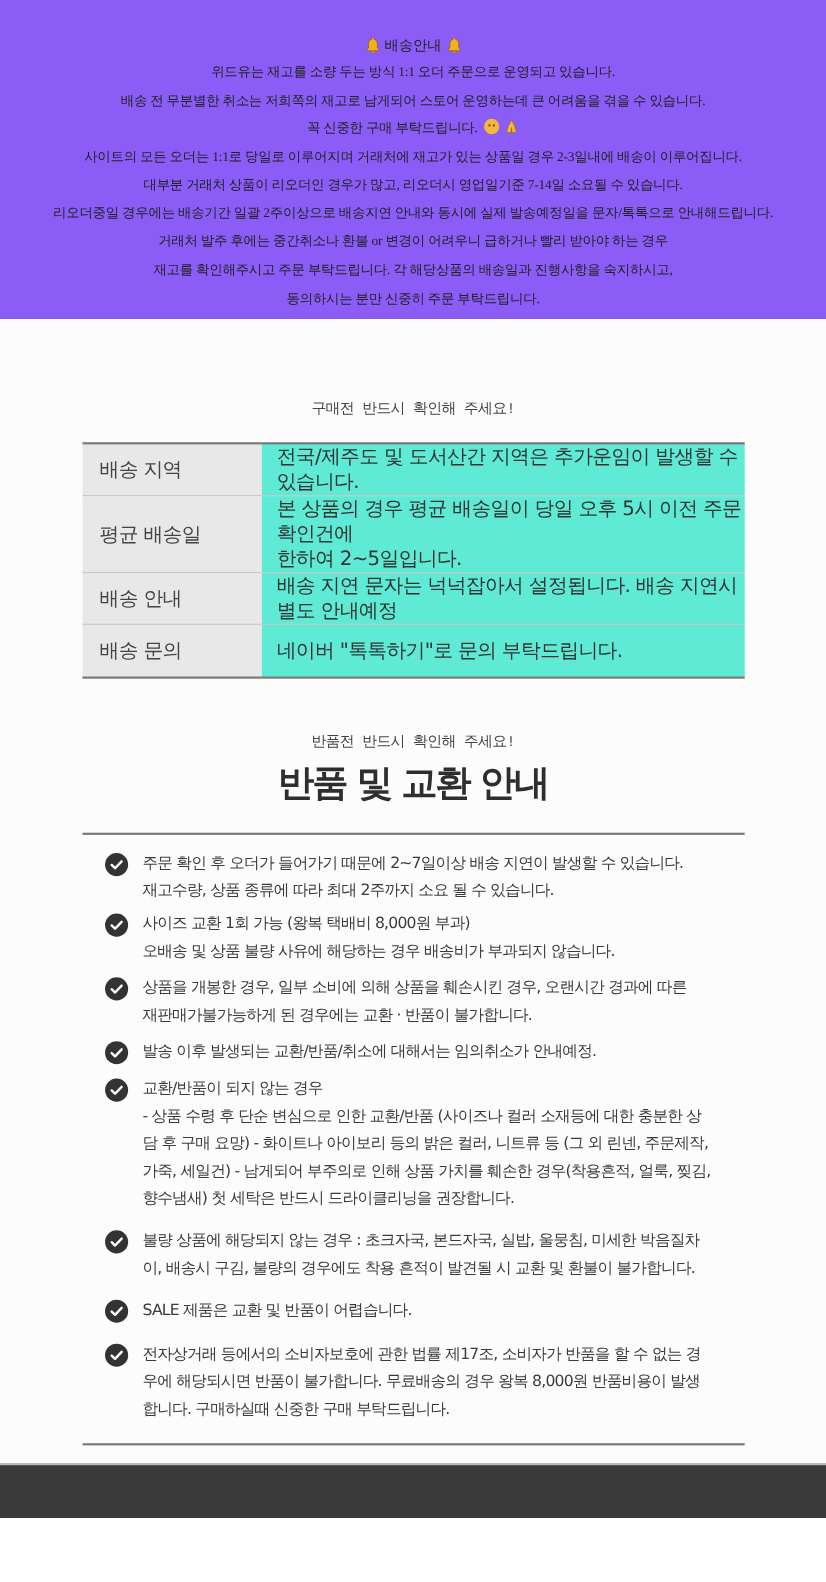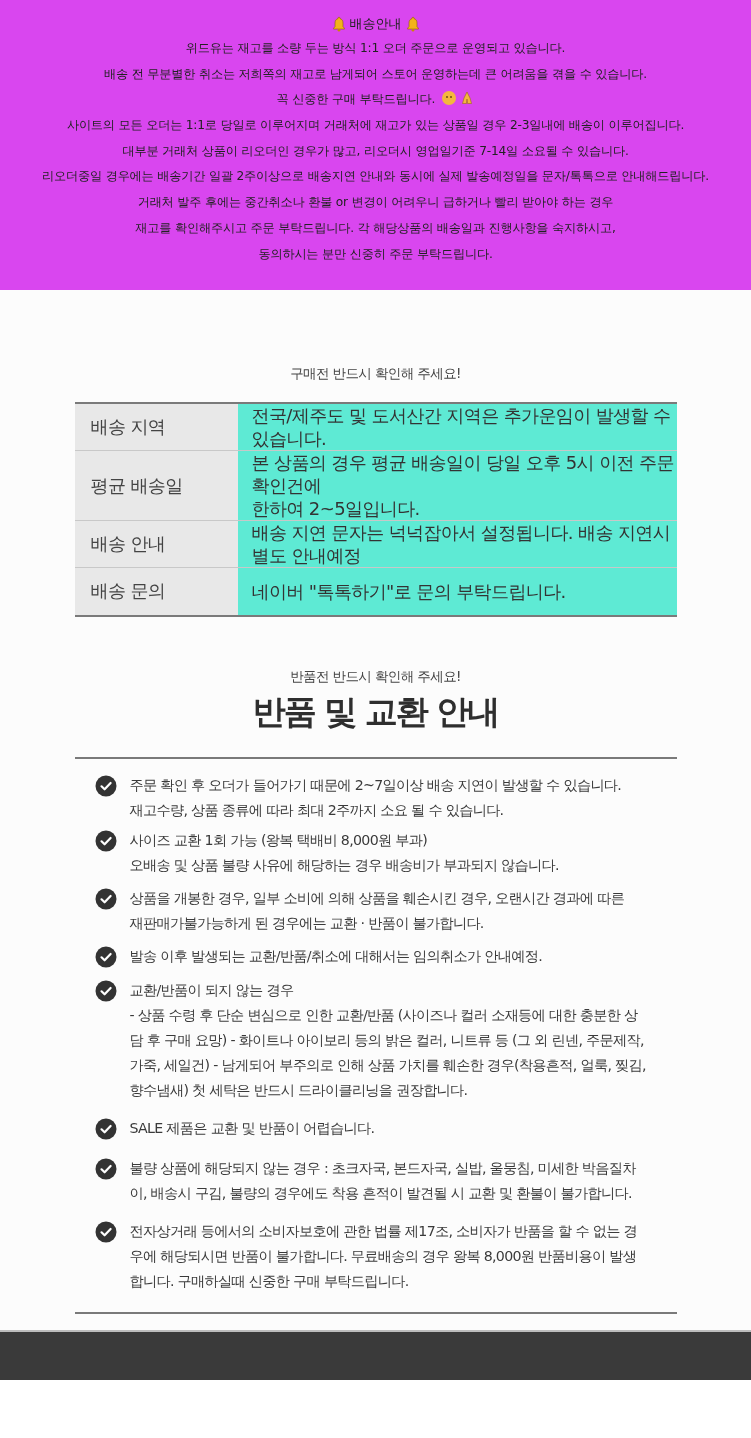--- a/index.html
+++ b/index.html
@@ -1,21 +1,21 @@
 <!DOCTYPE html>
 <html><head>
 <meta charset="utf-8">
 <style>
   * { box-sizing: border-box; margin: 0; padding: 0; }
   html, body { width: 751px; background: #ffffff; }
   body { font-family: "DejaVu Sans", "Liberation Sans", sans-serif; color: #333; }
 
   .notice {
-    width: 751px; height: 290px; background: #d946ef;
-    padding-top: 11px; text-align: center;
+    width: 751px; height: 290px; background: #8b5cf6;
+    padding-top: 28px; text-align: center; font-family: Liberation Serif, serif;
   }
   .notice-title {
     font-size: 13px; color: #222; height: 25px; line-height: 25px;
     display: flex; justify-content: center; align-items: center; gap: 4px;
   }
   .bell { display: inline-block; width: 14px; height: 16px; position: relative; }
   .bell svg { width: 14px; height: 16px; display: block; }
   .notice-line {
     font-size: 12.2px; color: #222; height: 25.7px; line-height: 25.7px;
     white-space: nowrap; letter-spacing: -0.2px;
@@ -30,21 +30,21 @@
   .emoji-face::before { left: 4px; } .emoji-face::after { right: 4px; }
   .emoji-hands {
     display: inline-block; width: 14px; height: 14px; vertical-align: -2px; margin-left: 1px;
   }
 
   .section-bg { background: #fcfcfc; }
 
   .ship-section { padding-top: 72px; }
   .sub-heading {
     text-align: center; font-size: 13.5px; color: #444; letter-spacing: -0.6px;
-    height: 22px; line-height: 22px;
+    height: 22px; line-height: 22px; font-family: Liberation Mono, monospace;
   }
   .main-heading {
     text-align: center; font-size: 33px; font-weight: bold; color: #2e2e2e;
     letter-spacing: -2px; height: 48px; line-height: 48px;
   }
 
   .ship-table {
     margin: 18px auto 0; width: 602px; border-collapse: collapse;
     border-top: 2px solid #7a7a7a; border-bottom: 2px solid #7a7a7a;
   }
@@ -206,41 +206,41 @@
             </svg>
           </span>
         <div class="item-text">
           <div>교환/반품이 되지 않는 경우</div>
           <div>- 상품 수령 후 단순 변심으로 인한 교환/반품 (사이즈나 컬러 소재등에 대한 충분한 상</div>
           <div>담 후 구매 요망) - 화이트나 아이보리 등의 밝은 컬러, 니트류 등 (그 외 린넨, 주문제작,</div>
           <div>가죽, 세일건) - 남게되어 부주의로 인해 상품 가치를 훼손한 경우(착용흔적, 얼룩, 찢김,</div>
           <div>향수냄새) 첫 세탁은 반드시 드라이클리닝을 권장합니다.</div>
         </div>
       </li>
-      <li class="return-item" style="margin-bottom:15px">
-        <span class="check-icon">
-            <svg viewBox="0 0 22 22">
-              <circle cx="11" cy="11" r="10.5" fill="#333"></circle>
-              <path d="M6.5 11.3 L9.6 14.3 L15.6 8" fill="none" stroke="#fff" stroke-width="2.2" stroke-linecap="round" stroke-linejoin="round"></path>
-            </svg>
-          </span>
-        <div class="item-text">
-          <div>SALE 제품은 교환 및 반품이 어렵습니다.</div>
-        </div>
-      </li>
       <li class="return-item" style="margin-bottom:13px">
         <span class="check-icon">
             <svg viewBox="0 0 22 22">
               <circle cx="11" cy="11" r="10.5" fill="#333"></circle>
               <path d="M6.5 11.3 L9.6 14.3 L15.6 8" fill="none" stroke="#fff" stroke-width="2.2" stroke-linecap="round" stroke-linejoin="round"></path>
             </svg>
           </span>
         <div class="item-text">
           <div>불량 상품에 해당되지 않는 경우 : 초크자국, 본드자국, 실밥, 울뭉침, 미세한 박음질차</div>
           <div>이, 배송시 구김, 불량의 경우에도 착용 흔적이 발견될 시 교환 및 환불이 불가합니다.</div>
+        </div>
+      </li>
+      <li class="return-item" style="margin-bottom:15px">
+        <span class="check-icon">
+            <svg viewBox="0 0 22 22">
+              <circle cx="11" cy="11" r="10.5" fill="#333"></circle>
+              <path d="M6.5 11.3 L9.6 14.3 L15.6 8" fill="none" stroke="#fff" stroke-width="2.2" stroke-linecap="round" stroke-linejoin="round"></path>
+            </svg>
+          </span>
+        <div class="item-text">
+          <div>SALE 제품은 교환 및 반품이 어렵습니다.</div>
         </div>
       </li>
       <li class="return-item">
         <span class="check-icon">
             <svg viewBox="0 0 22 22">
               <circle cx="11" cy="11" r="10.5" fill="#333"></circle>
               <path d="M6.5 11.3 L9.6 14.3 L15.6 8" fill="none" stroke="#fff" stroke-width="2.2" stroke-linecap="round" stroke-linejoin="round"></path>
             </svg>
           </span>
         <div class="item-text">

